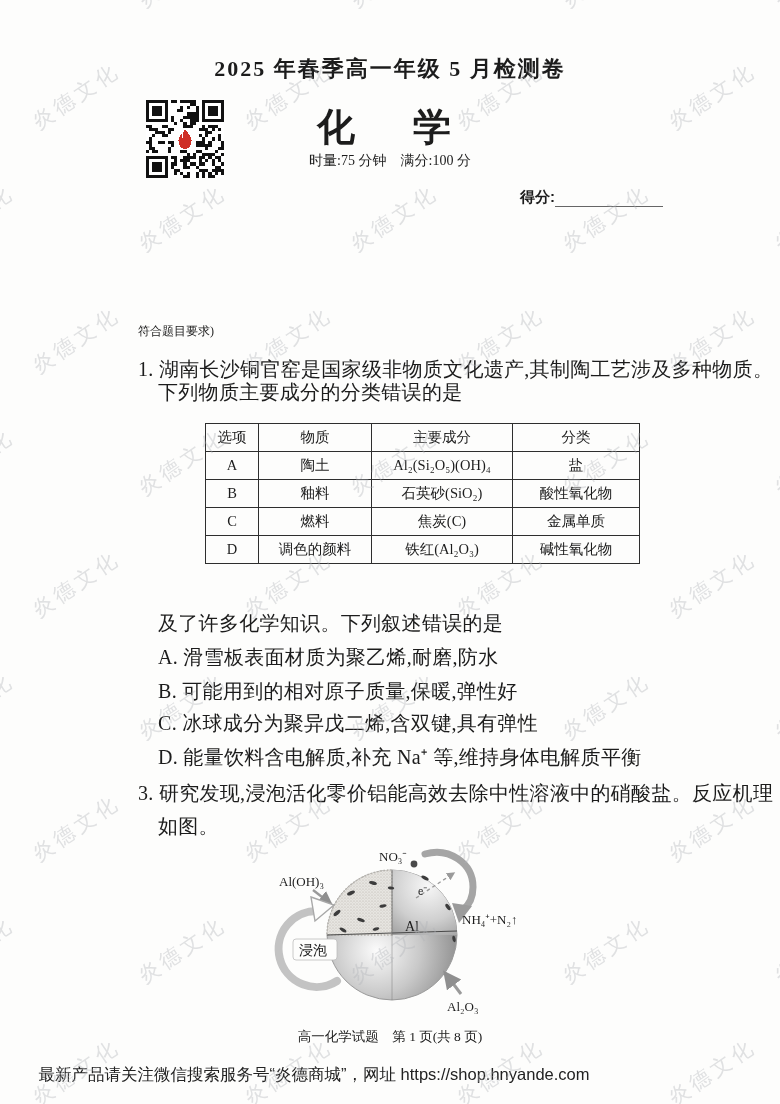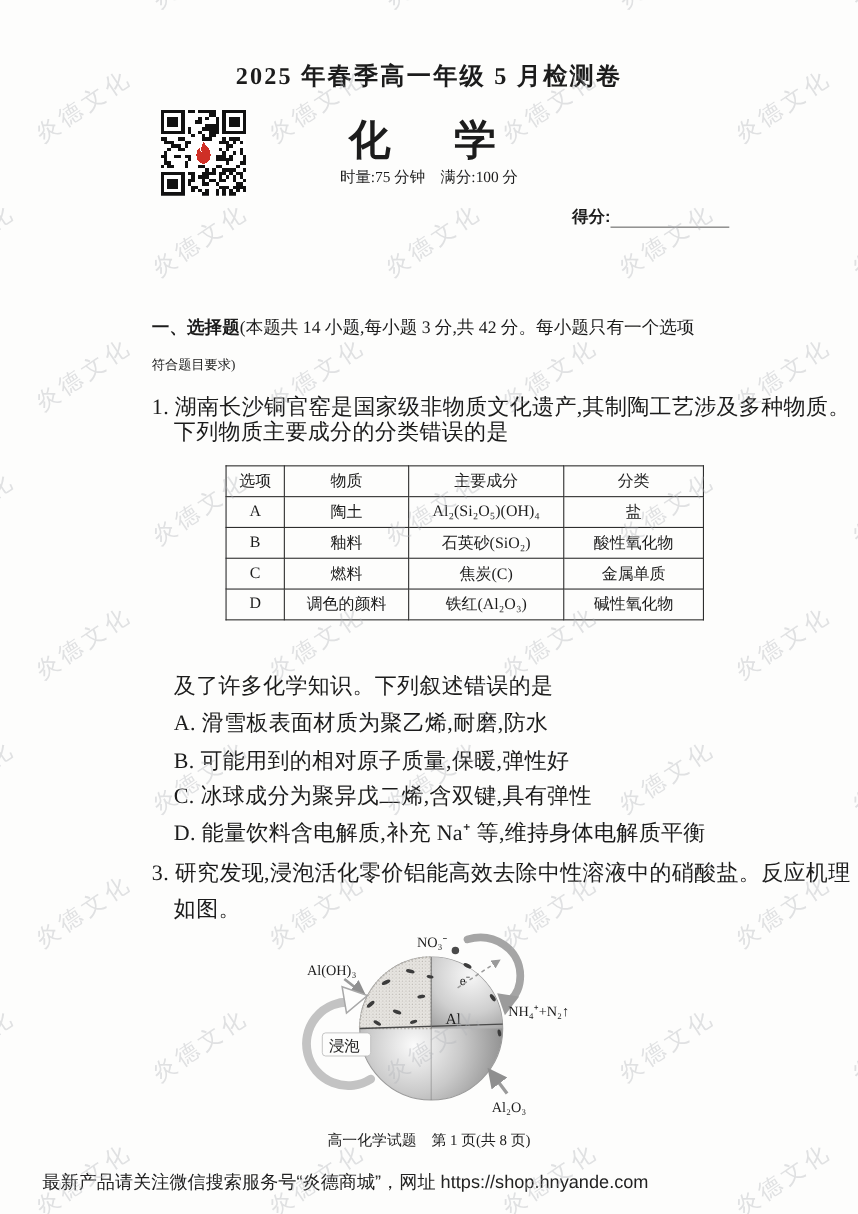--- a/index.html
+++ b/index.html
@@ -247,23 +247,20 @@
       <span>化</span><span class="subject-gap"></span><span>学</span>
     </div>
 
     <div class="abs meta-line">时量:75 分钟　满分:100 分</div>
 
     <div class="abs score-line">
       <span class="hei">得分:</span><span class="score-blank"></span>
     </div>
 
 
-    <div class="abs section-l1">
-      <span class="hei">一、选择题</span><span>(本题共 14 小题,每小题 3 分,共 42 分。每小题只有一个选项</span>
-    </div>
     <div class="abs section-l2">符合题目要求)</div>
 
     <div class="abs qline q1-l1">1. 湖南长沙铜官窑是国家级非物质文化遗产,其制陶工艺涉及多种物质。</div>
     <div class="abs qline q1-l2">下列物质主要成分的分类错误的是</div>
 
     <table class="q1t">
       <tbody>
           <tr>
         <th class="c0">选项</th>
         <th class="c1">物质</th>

